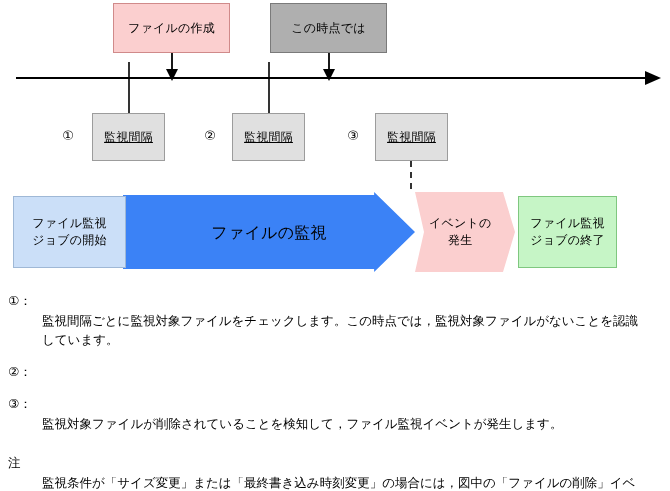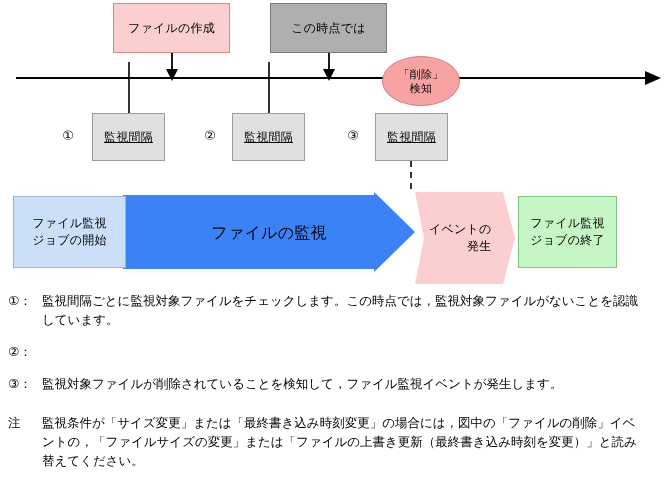--- a/index.html
+++ b/index.html
@@ -95,29 +95,29 @@
   }
   #flow-monitor {
     left: 123px; top: 192px; width: 292px; height: 80px;
     background: #3b82f6;
     z-index: 2;
     clip-path: polygon(0 3px, 86% 3px, 86% 0, 100% 50%, 86% 100%, 86% calc(100% - 3px), 0 calc(100% - 3px));
     font-size: 16px;
     line-height: 17px;
   }
   #flow-event {
-    left: 415px; top: 192px; width: 100px; height: 92px;
+    left: 415px; top: 192px; width: 100px; height: 80px;
     background: #FBCFCF;
     z-index: 3;
     clip-path: polygon(0 0, 88% 0, 100% 50%, 88% 100%, 0 100%, 9% 50%);
     font-size: 12px;
     line-height: 17px;
     justify-content: flex-start;
     padding-left: 14px;
-    text-align: right;
+    text-align: center;
   }
   #flow-end {
     left: 518px; top: 196px; width: 99px; height: 72px;
     background: #C6F5C6;
     border: 1px solid #7FC77F;
     font-size: 12px;
     line-height: 17px;
     z-index: 3;
   }
 
@@ -137,20 +137,21 @@
     padding-left: 8px;
   }
   .note-marker {
     flex: 0 0 auto;
     width: 34px;
     white-space: pre;
   }
   .note-text {
     flex: 1 1 auto;
     max-width: 600px;
+    margin-top: 20px;
   }
   #note-3 { margin-bottom: 20px; }
 </style>
 </head>
 <body>
 
 <div id="diagram">
 
   <svg width="670" height="290" style="position:absolute;left:0;top:0;">
 
@@ -166,22 +167,20 @@
     <line x1="329" y1="53" x2="329" y2="71" stroke="#000000" stroke-width="1.8"></line>
     <polygon points="323,69 335,69 329,81" fill="#000000"></polygon>
 
     <line x1="411" y1="161" x2="411" y2="193" stroke="#000000" stroke-width="1.6" stroke-dasharray="6,5"></line>
   </svg>
 
   <div class="box" id="box-create">ファイルの作成</div>
 
   <div class="box" id="box-delete">この時点では</div>
 
-  <div class="box" id="ellipse-detect">「削除」
-検知</div>
 
   <div class="circle-num" id="num-1">①</div>
   <div class="circle-num" id="num-2">②</div>
   <div class="circle-num" id="num-3">③</div>
 
   <div class="box interval-box" id="interval-1">監視間隔</div>
   <div class="box interval-box" id="interval-2">監視間隔</div>
   <div class="box interval-box" id="interval-3">監視間隔</div>
 
   <div class="box" id="flow-start">ファイル監視

